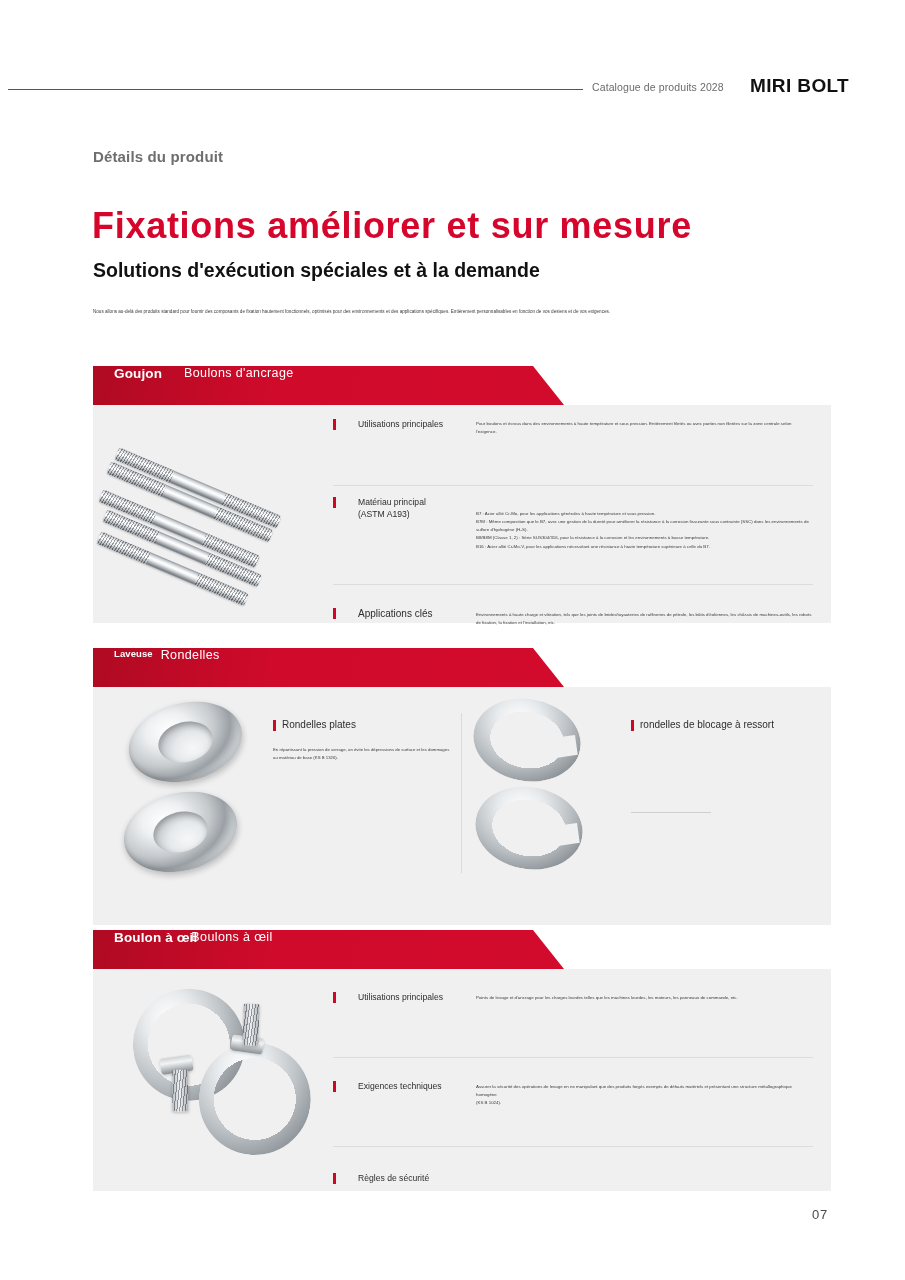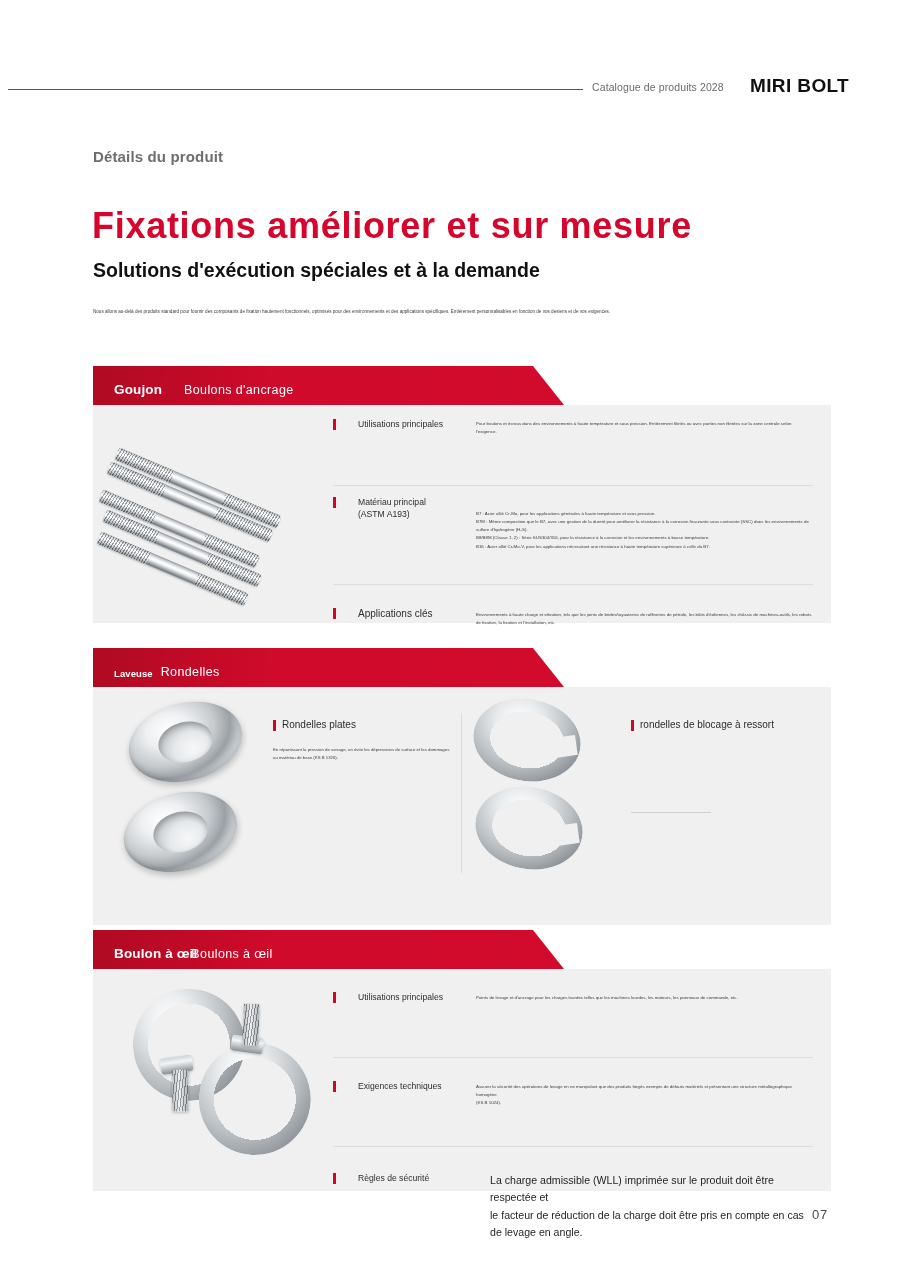--- a/index.html
+++ b/index.html
@@ -115,21 +115,21 @@
     border-style: solid;
     border-width: 0 31px 39px 0;
     border-color: transparent transparent #d20b2c transparent;
   }
   .sec-tab-inner {
     position: absolute;
     left: 21px;
     top: 0;
     height: 31px;
     display: flex;
-    align-items: flex-end;
+    align-items: flex-start;
   }
   .sec-name {
     color: #fff;
     font-size: 13.5px;
     font-weight: bold;
     letter-spacing: .01em;
     white-space: nowrap;
   }
   .sec-name.small { font-size: 9.5px; }
   .sec-sub {
@@ -520,22 +520,18 @@
       </div>
       <div class="row" style="height:66px; padding-top:22px;">
         <div class="row-label">Exigences techniques</div>
         <div class="row-text" style="padding-top:3px;">
           <span class="ln">Assurer la sécurité des opérations de levage en ne manipulant que des produits forgés exempts de défauts matériels et présentant une structure métallographique homogène</span>
           <span class="ln">(KS B 1024).</span>
         </div>
       </div>
       <div class="row" style="height:78px; padding-top:25px;">
         <div class="row-label">Règles de sécurité</div>
-        <div class="row-text readable">
-          <span class="ln">La charge admissible (WLL) imprimée sur le produit doit être respectée et</span>
-          <span class="ln">le facteur de réduction de la charge doit être pris en compte en cas de levage en angle.</span>
-        </div>
       </div>
     </div>
   </div>
 </div>
 
 <div class="page-num">07</div>
 
 </body></html>

